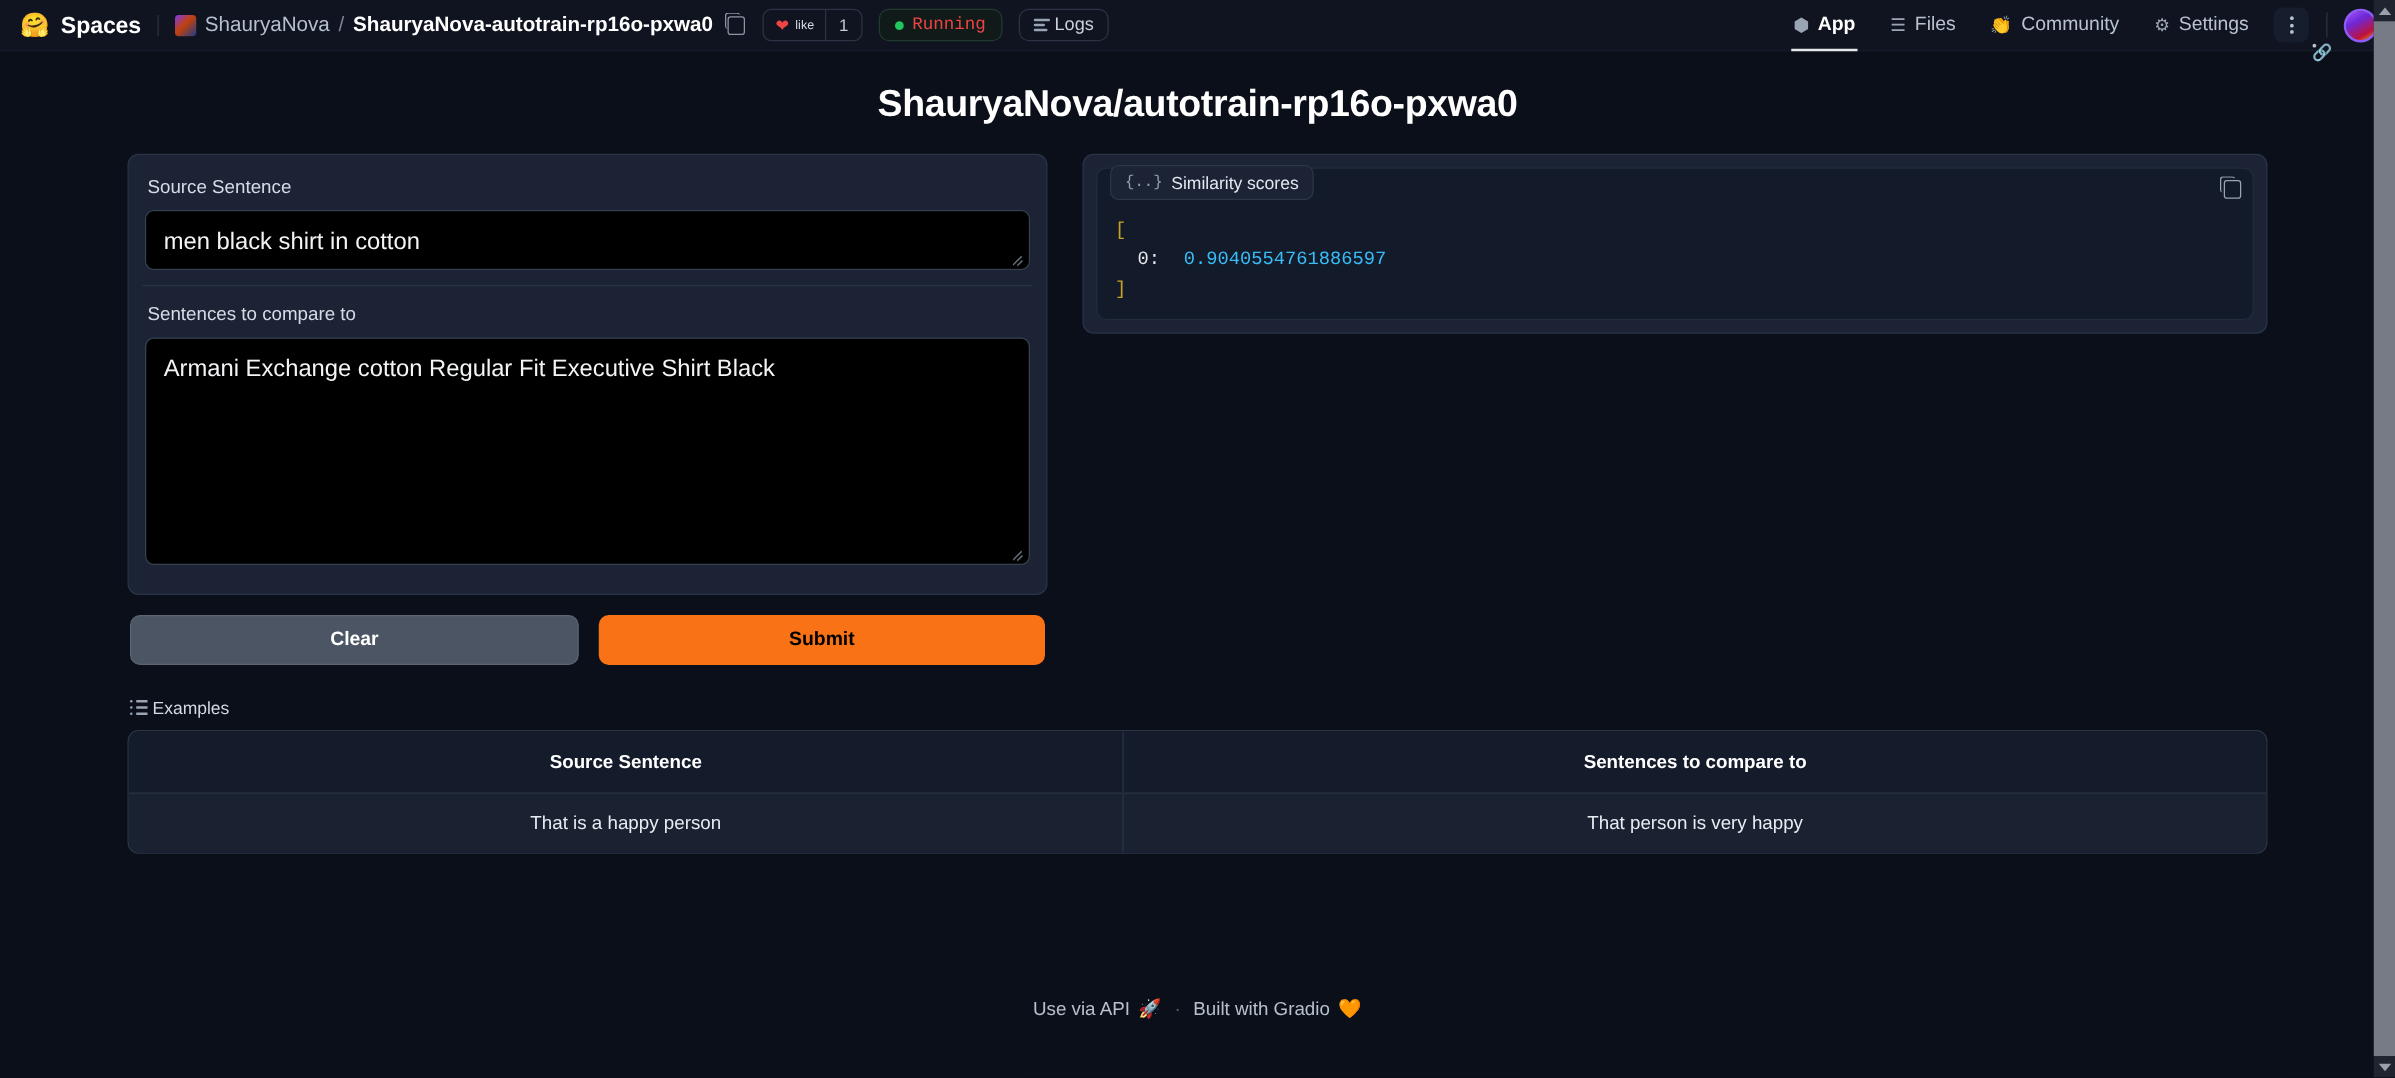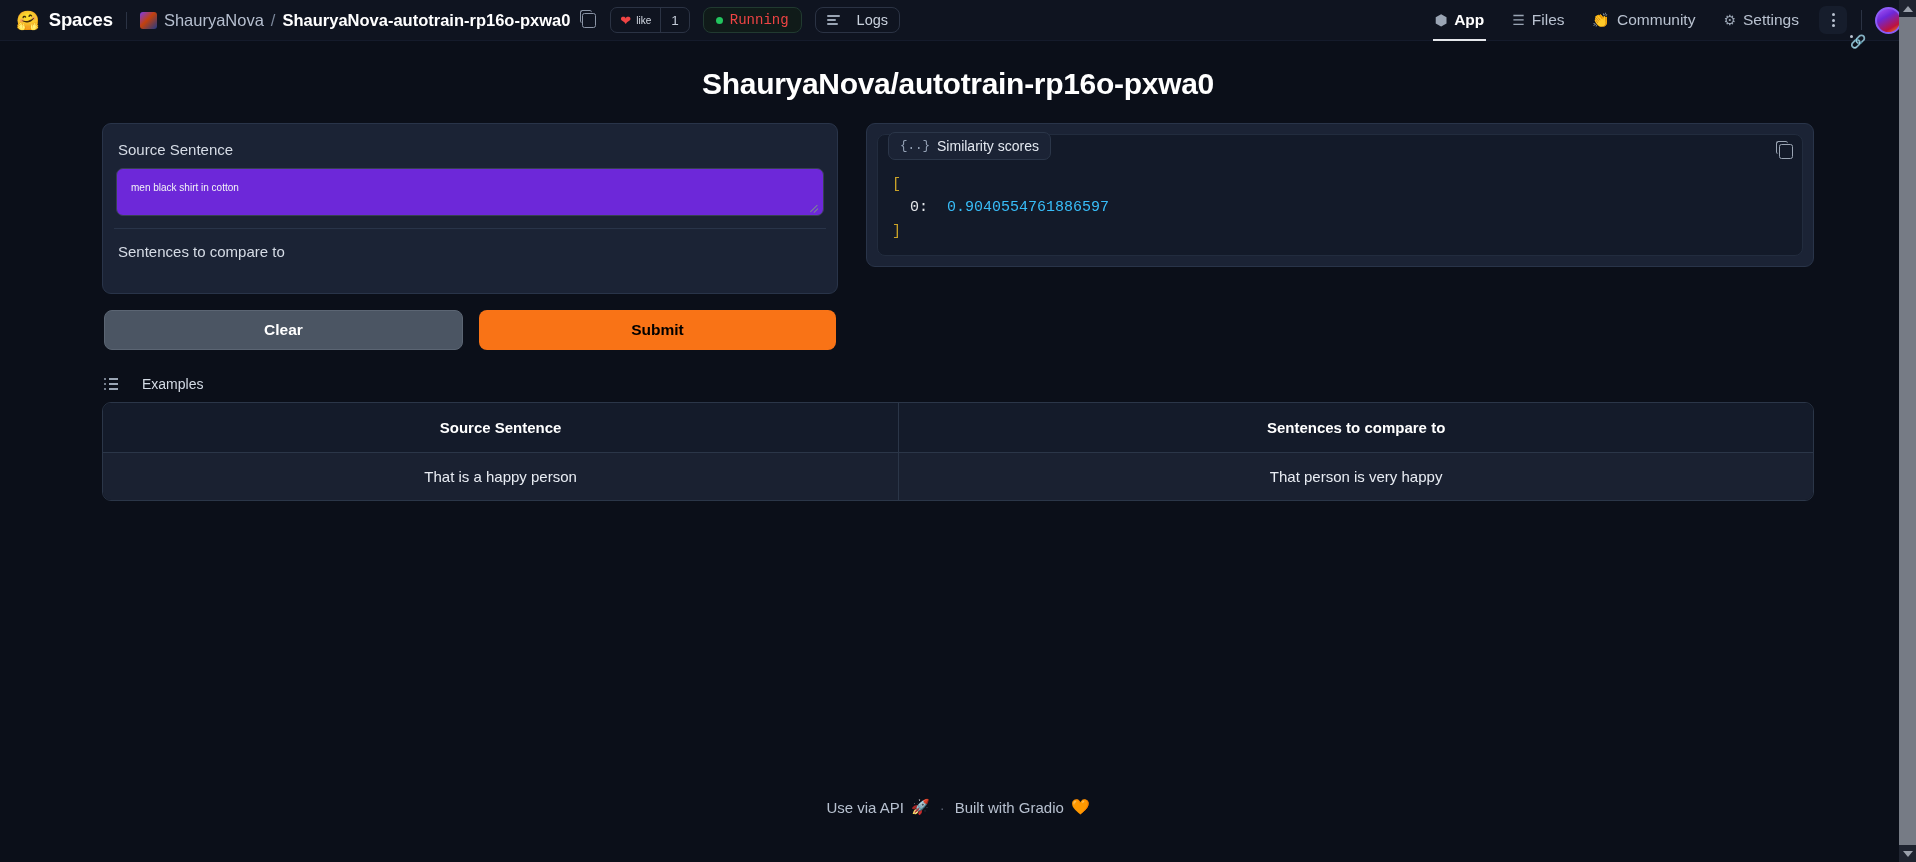--- a/index.html
+++ b/index.html
@@ -61,21 +61,21 @@
 
   .status-pill {
     display: flex; align-items: center; gap: 7px; margin-left: 13px;
     border: 1px solid #213a30; background: #101b19; border-radius: 8px;
     height: 26px; padding: 0 12px;
   }
   .status-dot { width: 7px; height: 7px; border-radius: 50%; background: #22c55e; }
   .status-text { font-size: 14px; color: #ef4444; font-family: "Liberation Mono", monospace; }
 
   .logs-btn {
-    display: flex; align-items: center; gap: 17px; margin-left: 13px;
+    display: flex; align-items: center; gap: 4px; margin-left: 13px;
     border: 1px solid #2b3344; border-radius: 8px; height: 26px; padding: 0 11px;
     cursor: pointer;
   }
   .logs-text { font-size: 14.5px; color: #c9d1dd; }
   .logs-icon { display: flex; flex-direction: column; gap: 2.5px; width: 13px; }
   .logs-icon i { display: block; height: 1.6px; background: #9aa5b4; border-radius: 1px; }
   .logs-icon i:nth-child(1) { width: 13px; }
   .logs-icon i:nth-child(2) { width: 9px; }
   .logs-icon i:nth-child(3) { width: 11px; }
 
@@ -127,22 +127,22 @@
 
   .form-card {
     background: #1b2335; border: 1px solid #293449; border-radius: 9px;
     padding: 11px 11px 11px; position: relative;
   }
   .field { padding: 6px 2px 12px; }
   .field + .field { border-top: 1px solid #293449; padding-top: 14px; }
   .field-label { font-size: 15px; color: #d6dce6; margin-bottom: 10px; padding-left: 2px; }
   .ta-wrap { position: relative; }
   textarea.gr-input {
-    width: 100%; background: #6d28d9; border: 1px solid #374151;
-    border-radius: 7px; color: #f3f4f6; font-size: 10px;
+    width: 100%; background: #000000; border: 1px solid #374151;
+    border-radius: 7px; color: #f3f4f6; font-size: 19px;
     font-family: "Liberation Sans", sans-serif;
     padding: 12px 14px; resize: none; outline: none; display: block;
     line-height: 1.35;
   }
   textarea.ta-source { height: 48px; }
   textarea.ta-compare { height: 182px; }
   .resize-grip {
     position: absolute; right: 4px; bottom: 3px; width: 12px; height: 12px;
     pointer-events: none;
   }
@@ -193,21 +193,21 @@
     padding: 38px 0 12px 14px;
     font-family: "Liberation Mono", monospace; font-size: 15px; line-height: 1.55;
   }
   .j-brk { color: #c9a227; }
   .j-key { color: #e5e7eb; }
   .j-num { color: #38bdf8; }
   .j-indent { padding-left: 18px; }
 
   
   .examples-wrap { width: 1712px; margin: 26px auto 0; }
-  .examples-head { display: flex; align-items: center; gap: 24px; padding-left: 2px; }
+  .examples-head { display: flex; align-items: center; gap: 4px; padding-left: 2px; }
   .ex-icon { display: flex; flex-direction: column; gap: 3px; }
   .ex-icon i { display: flex; align-items: center; gap: 3px; }
   .ex-icon b { width: 2px; height: 2px; background: #9aa5b4; border-radius: 50%; display: block; }
   .ex-icon u { width: 9px; height: 1.4px; background: #9aa5b4; display: block; text-decoration: none; }
   .examples-label { font-size: 14px; color: #d3dae4; }
 
   .ex-table {
     margin-top: 10px; border: 1px solid #2b3648; border-radius: 9px;
     overflow: hidden; width: 100%;
   }
@@ -330,20 +330,27 @@
           <textarea class="gr-input ta-source" placeholder="" style="">men black shirt in cotton</textarea>
           <span class="resize-grip">
               <i></i>
               <i></i>
             </span>
         </div>
       </div>
 
       <div class="field">
         <div class="field-label">Sentences to compare to</div>
+        <div class="ta-wrap">
+          <textarea class="gr-input ta-compare" placeholder="" style="">Armani Exchange cotton Regular Fit Executive Shirt Black</textarea>
+          <span class="resize-grip">
+              <i></i>
+              <i></i>
+            </span>
+        </div>
       </div>
 
     </div>
 
     <div class="btn-row">
       <button class="btn btn-clear">Clear</button>
       <button class="btn btn-submit">Submit</button>
     </div>
   </div>
 

